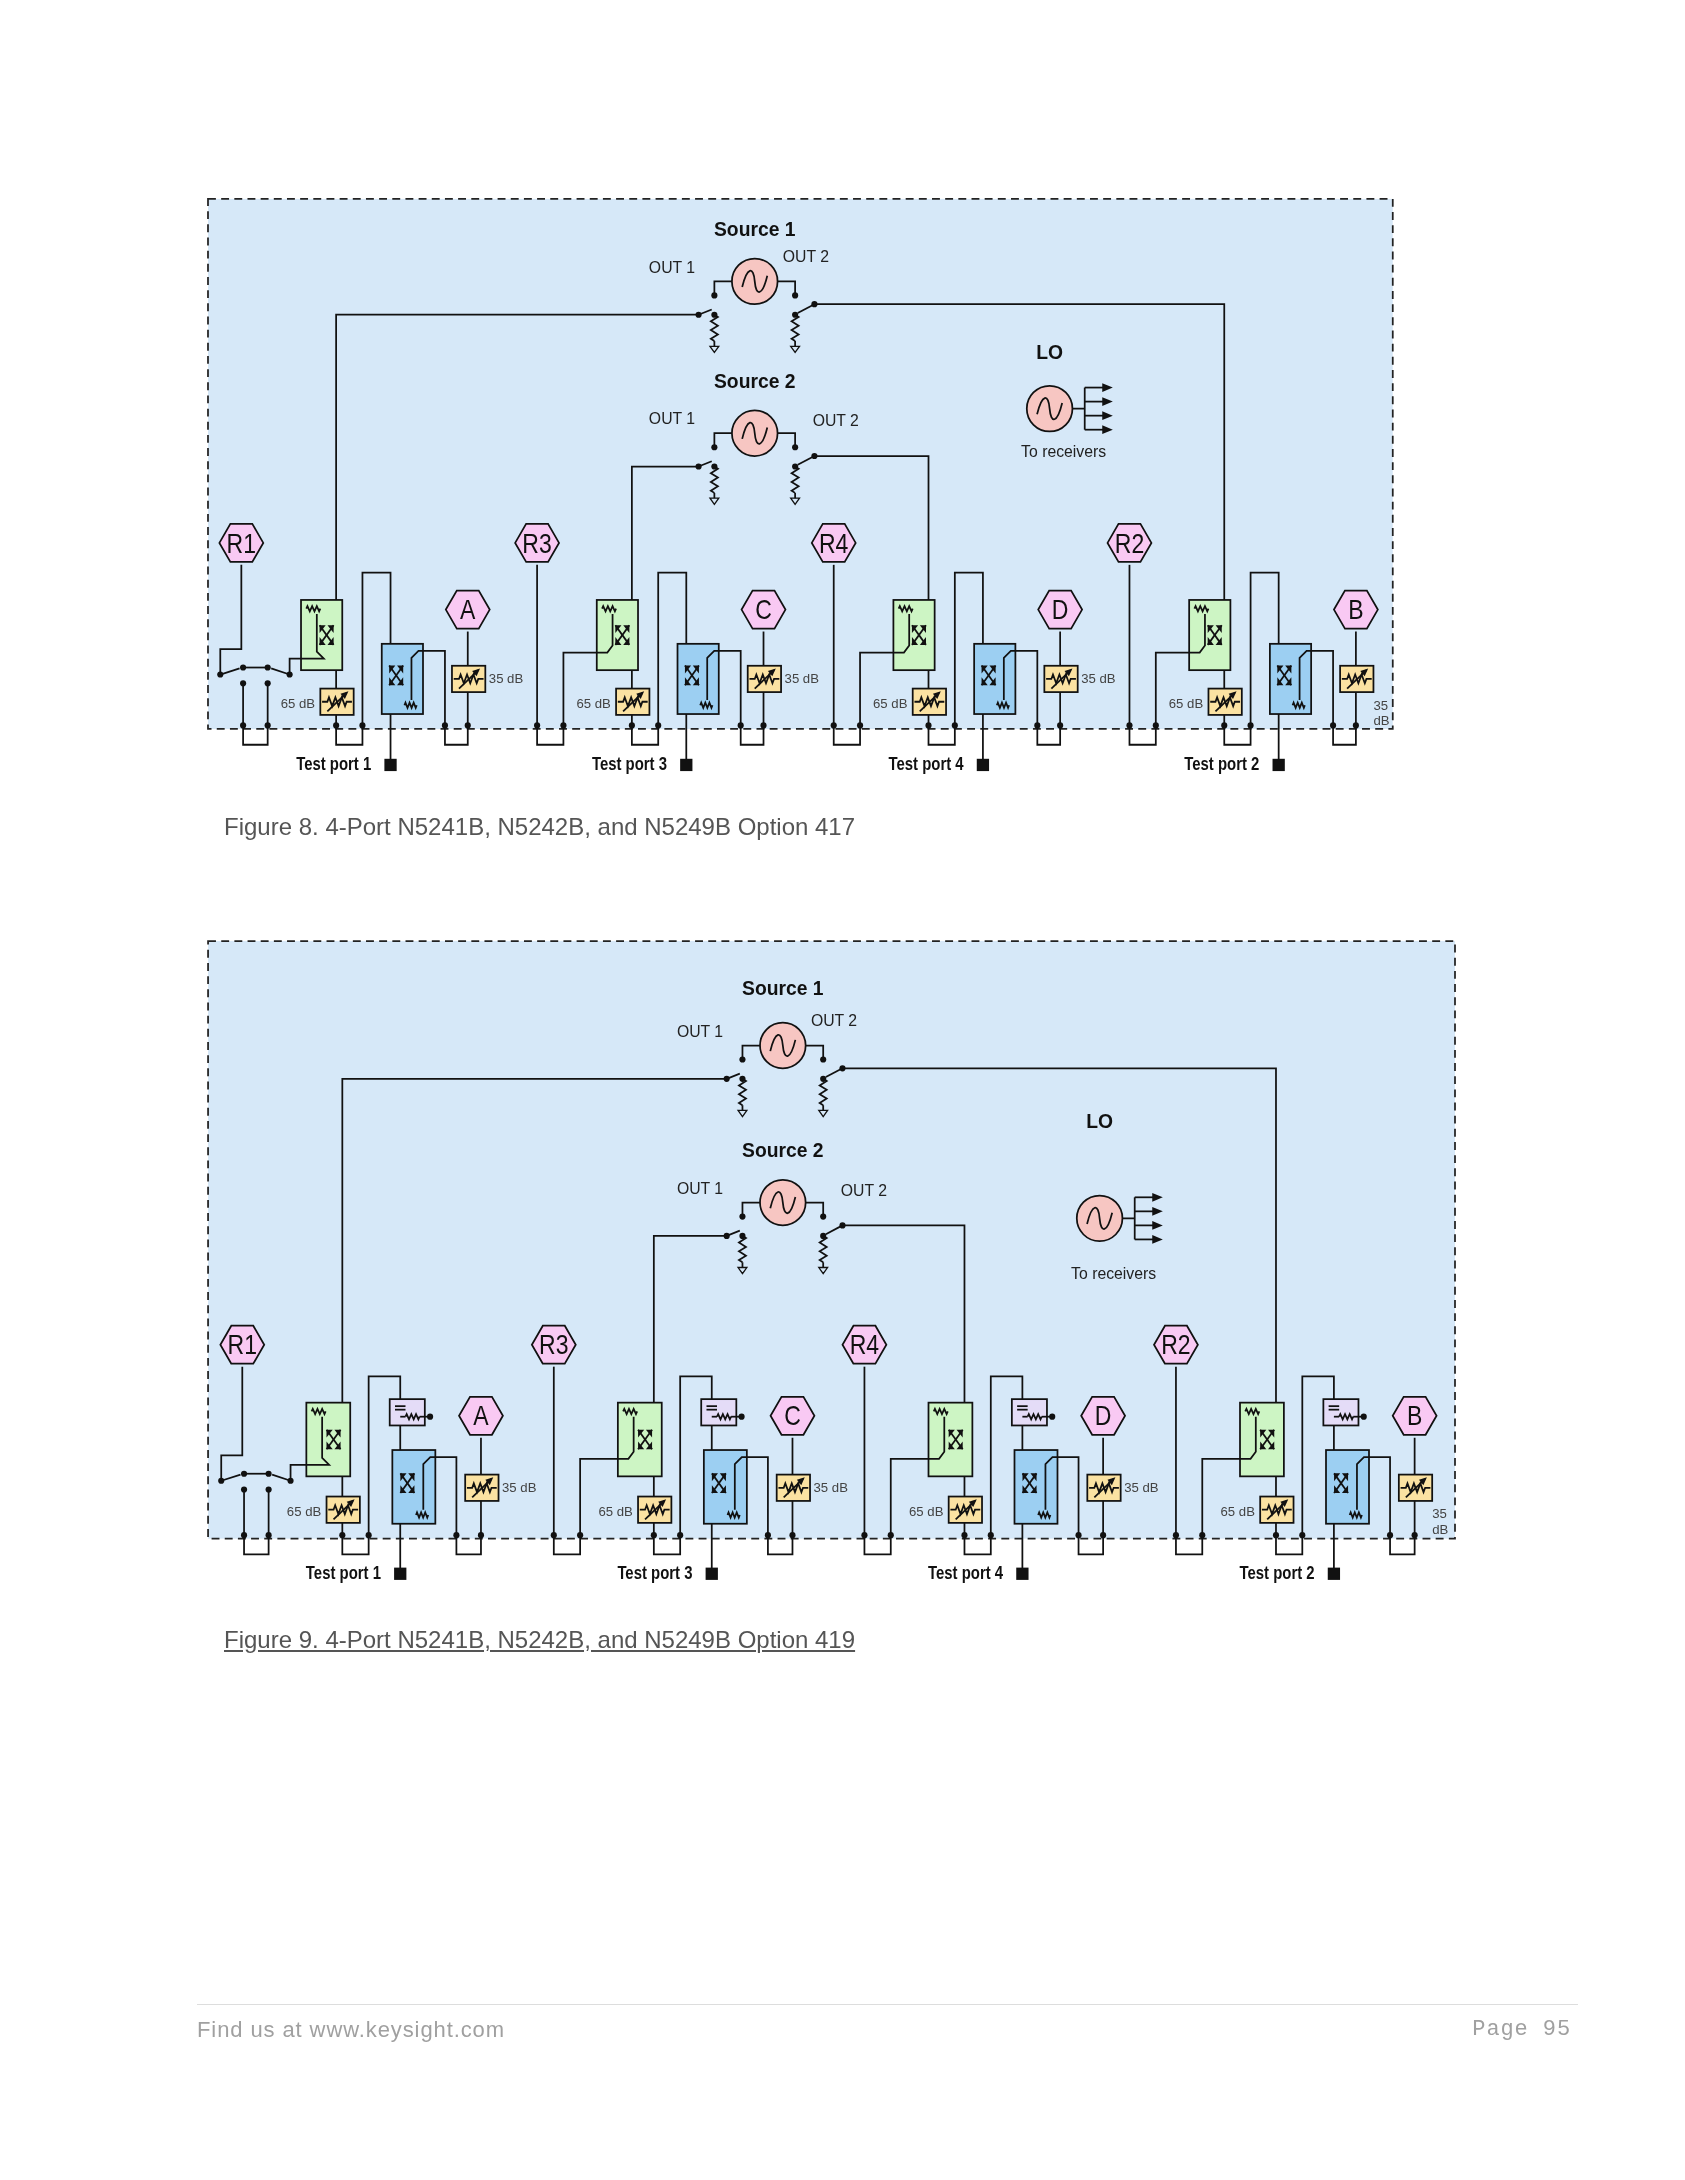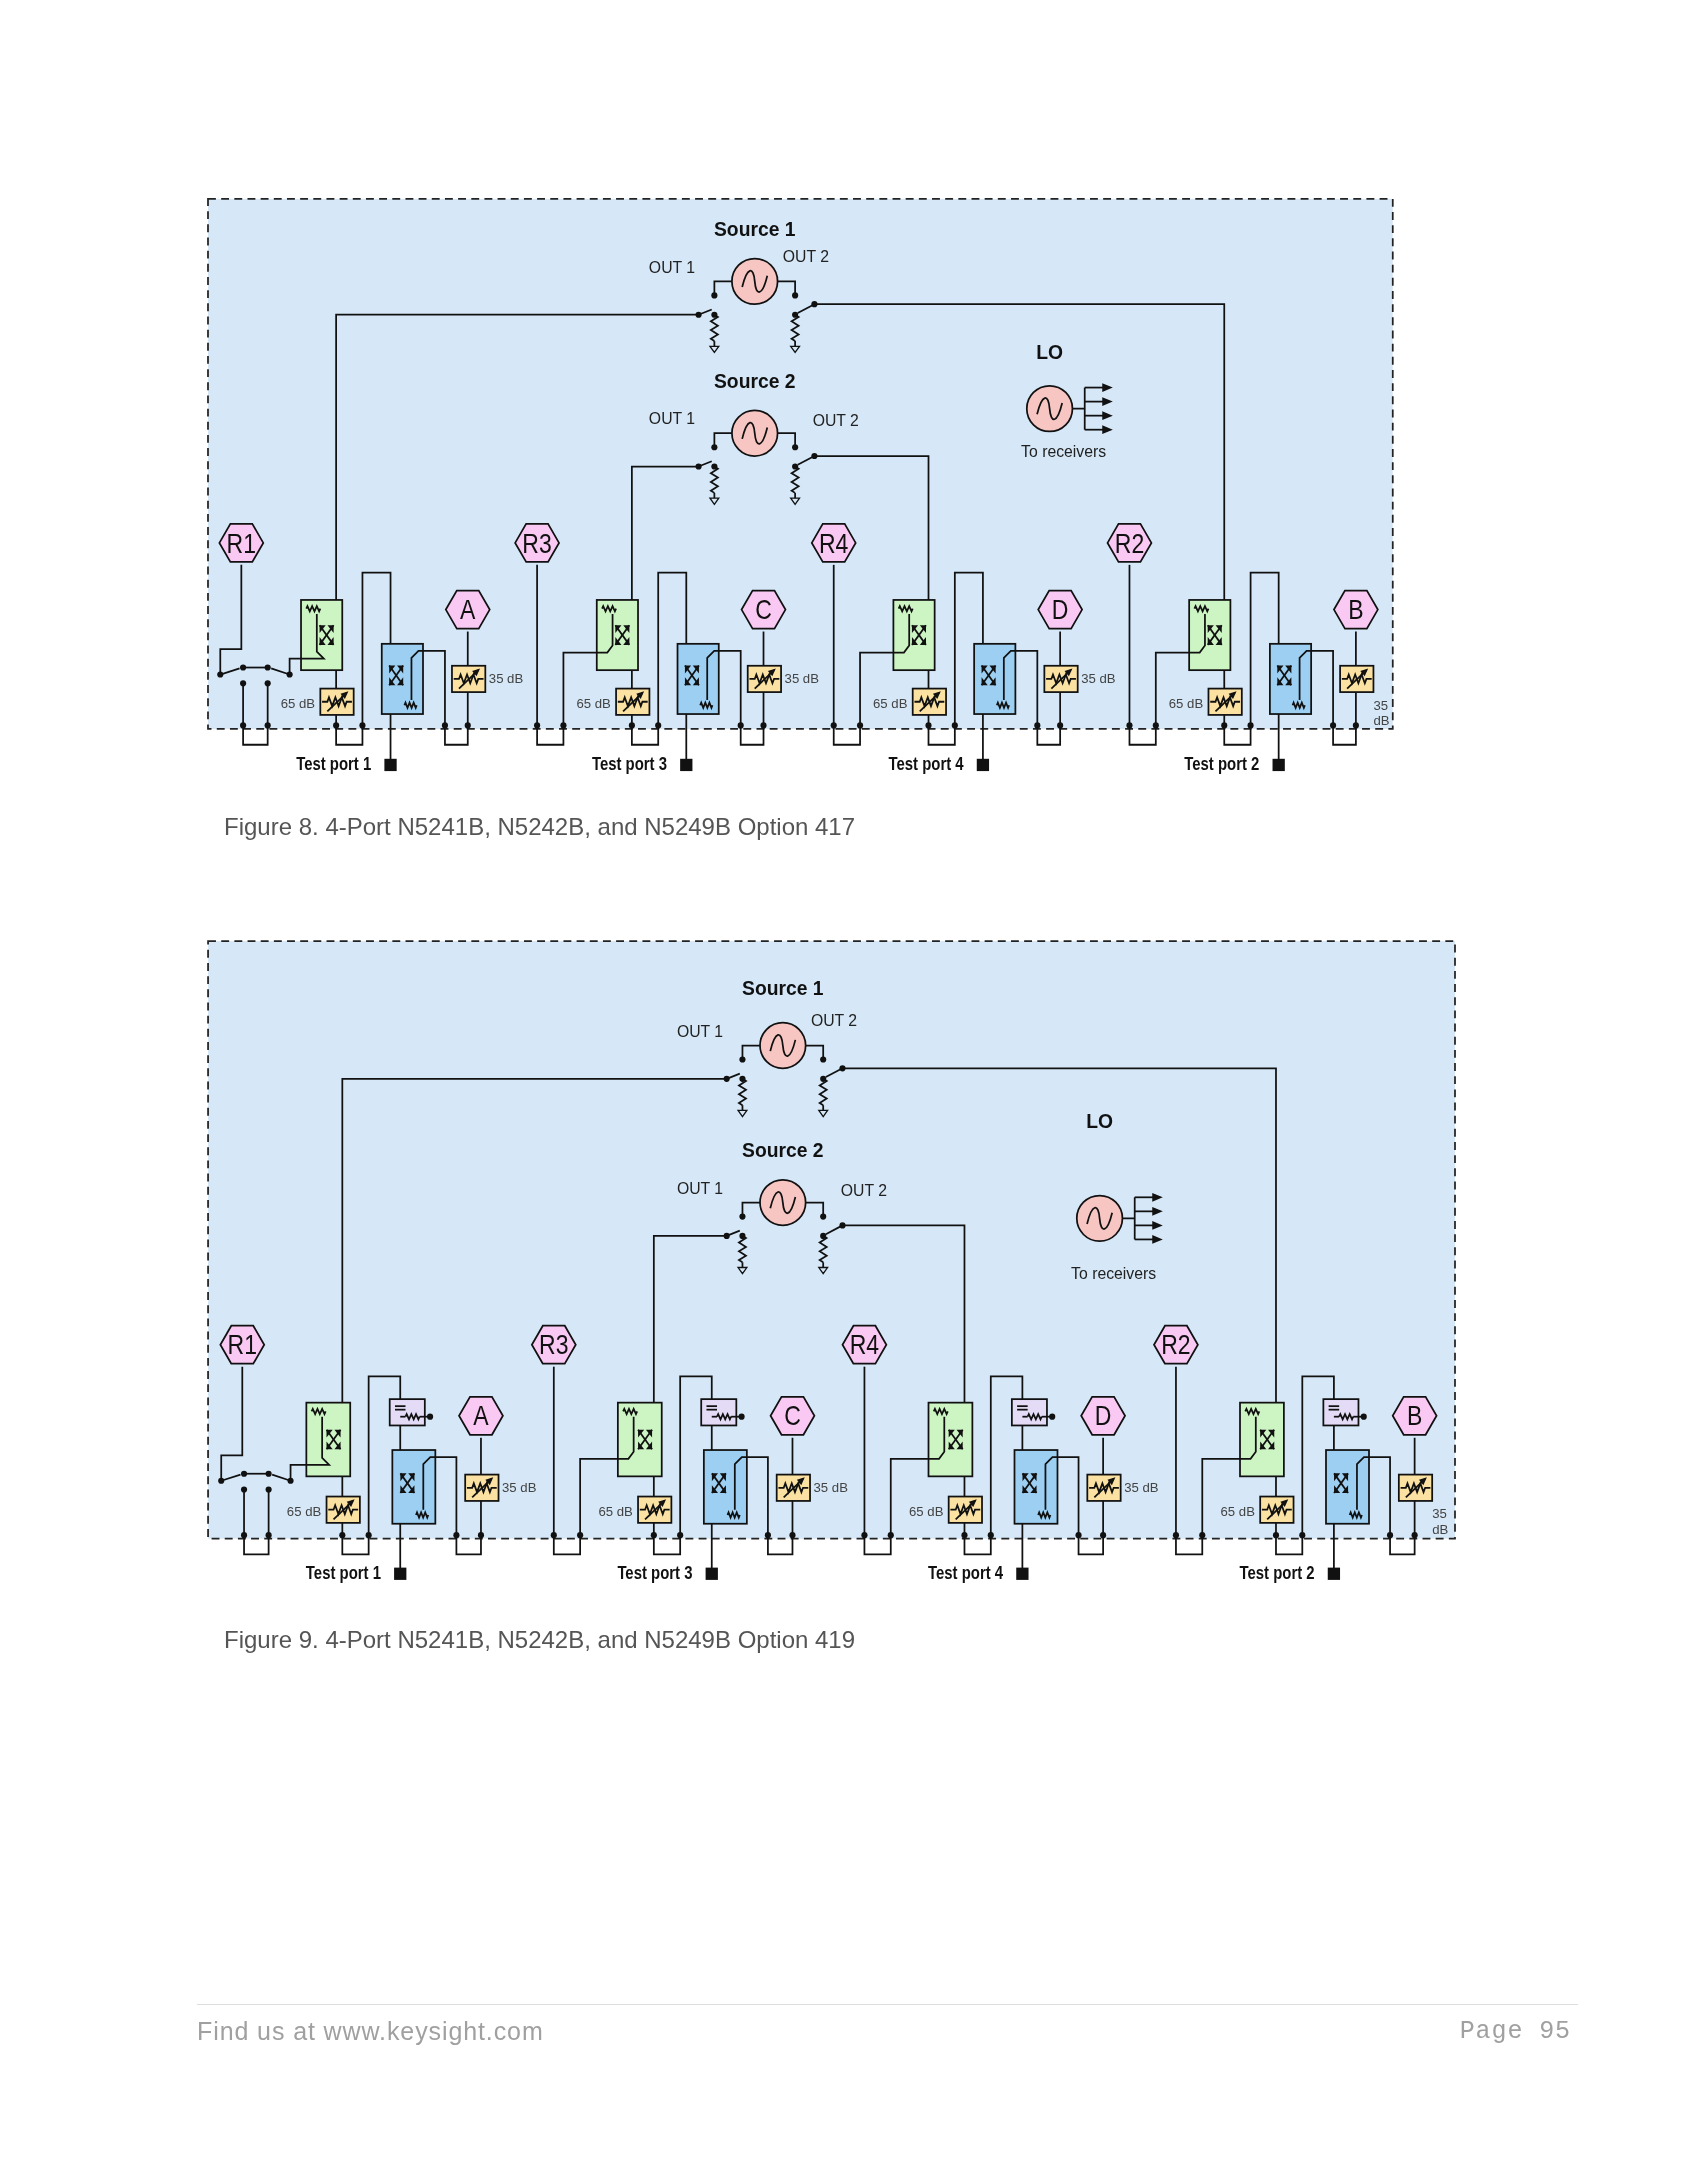--- a/index.html
+++ b/index.html
@@ -2,23 +2,23 @@
 <html style="font-size:14px"><head>
 <meta charset="utf-8">
 <style>
   html, body { margin: 0; padding: 0; background: #ffffff; }
   body { width: 1685px; height: 2180px; position: relative; overflow: hidden; font-family: "Liberation Sans", sans-serif; }
   .figure-svg { position: absolute; left: 0; }
   #fig8 { top: 176px; }
   #fig9 { top: 913px; }
   .caption { position: absolute; left: 208px; font-size: 24px; color: #555555; font-family: "Liberation Sans", sans-serif; margin-left: 16px; }
   #cap8 { top: 813px; }
-  #cap9 { top: 1626px; }
+  #cap9 { top: 1626px; text-decoration: underline; }
   .footer-rule { position: absolute; left: 197px; width: 1381px; top: 2004px; height: 0; border-top: 1.8px solid #dddddd; }
-  .footer-left, .footer-right { position: absolute; top: 2017px; font-size: 25px; color: #a0a0a0; font-family: "Liberation Sans", sans-serif; letter-spacing: 0.9px; }
+  .footer-left, .footer-right { position: absolute; top: 2017px; font-size: 22px; color: #a0a0a0; font-family: "Liberation Sans", sans-serif; letter-spacing: 0.9px; }
   .footer-left { left: 197px; }
   .footer-right { right: 114px; font-family: Liberation Mono, monospace; }
   svg text { font-family: "Liberation Sans", sans-serif; }
 </style>
 </head>
 <body>
 
 <svg id="fig8" class="figure-svg" width="1685" height="632" xmlns="http://www.w3.org/2000/svg" viewBox="0 0 1920 720">
     <rect x="237" y="26" width="1350" height="604" fill="#d6e8f8" stroke="#222" stroke-width="2" stroke-dasharray="9,6"></rect>
     <text x="860" y="68" font-size="22" fill="#111" text-anchor="middle" font-weight="bold">Source 1</text>

